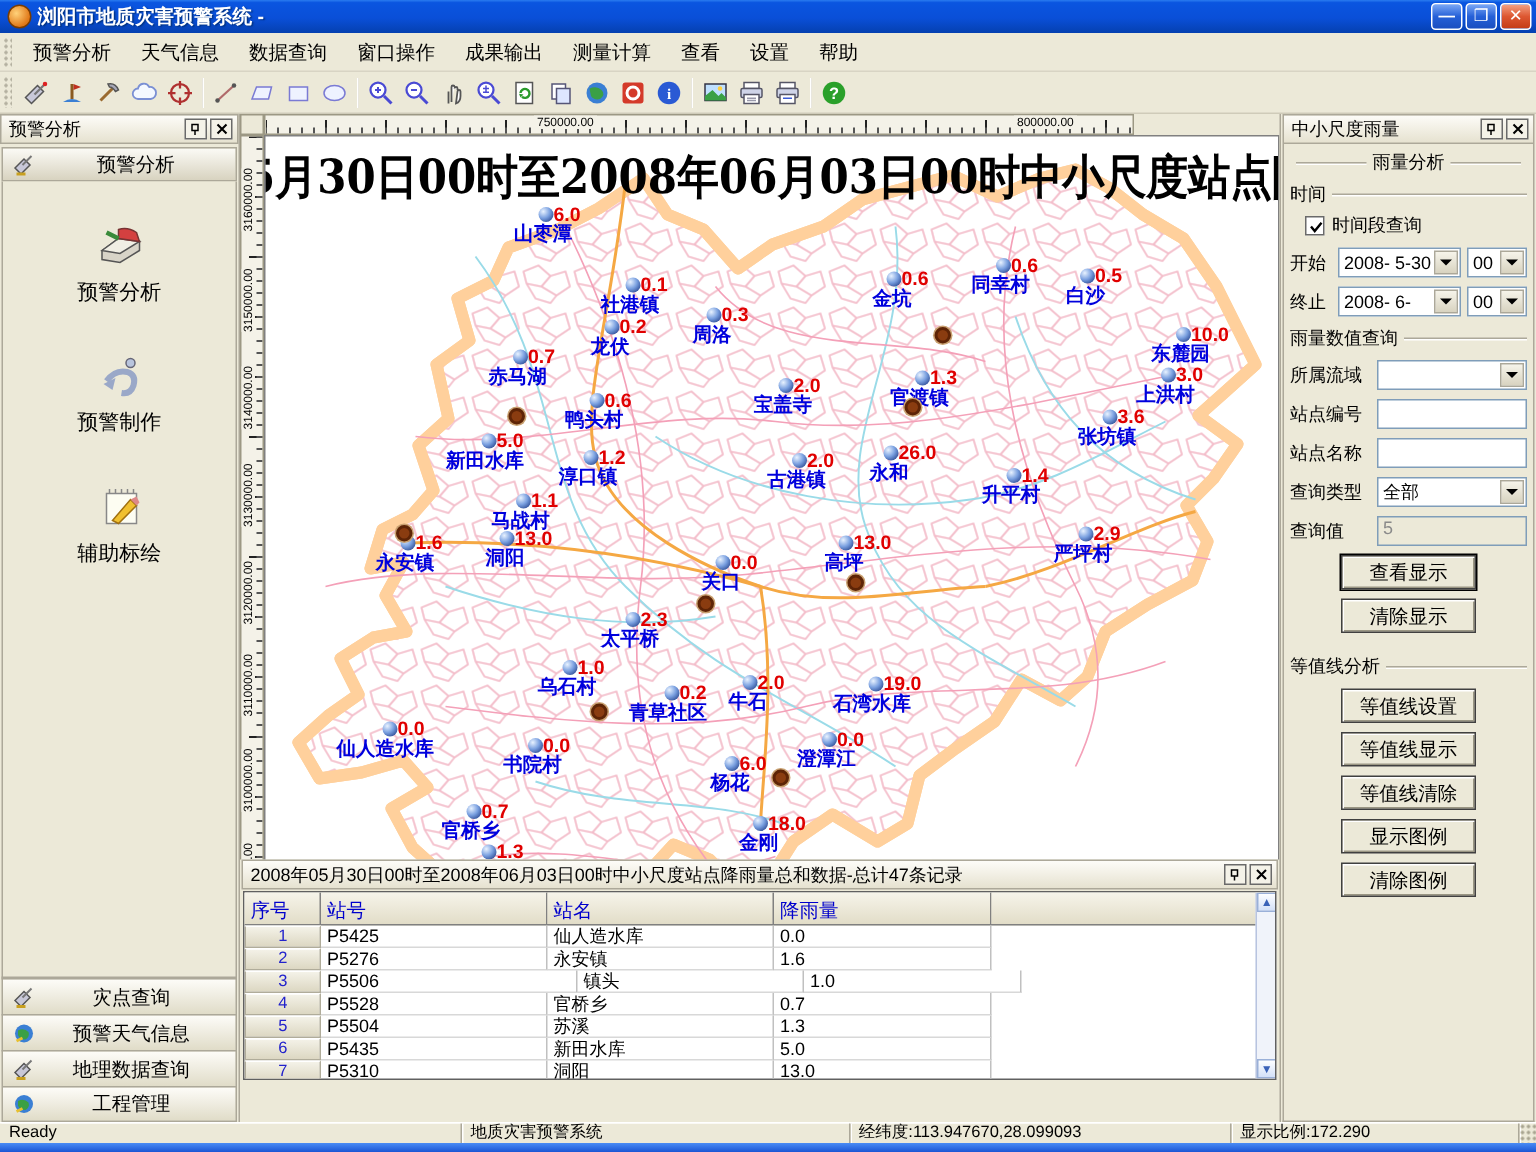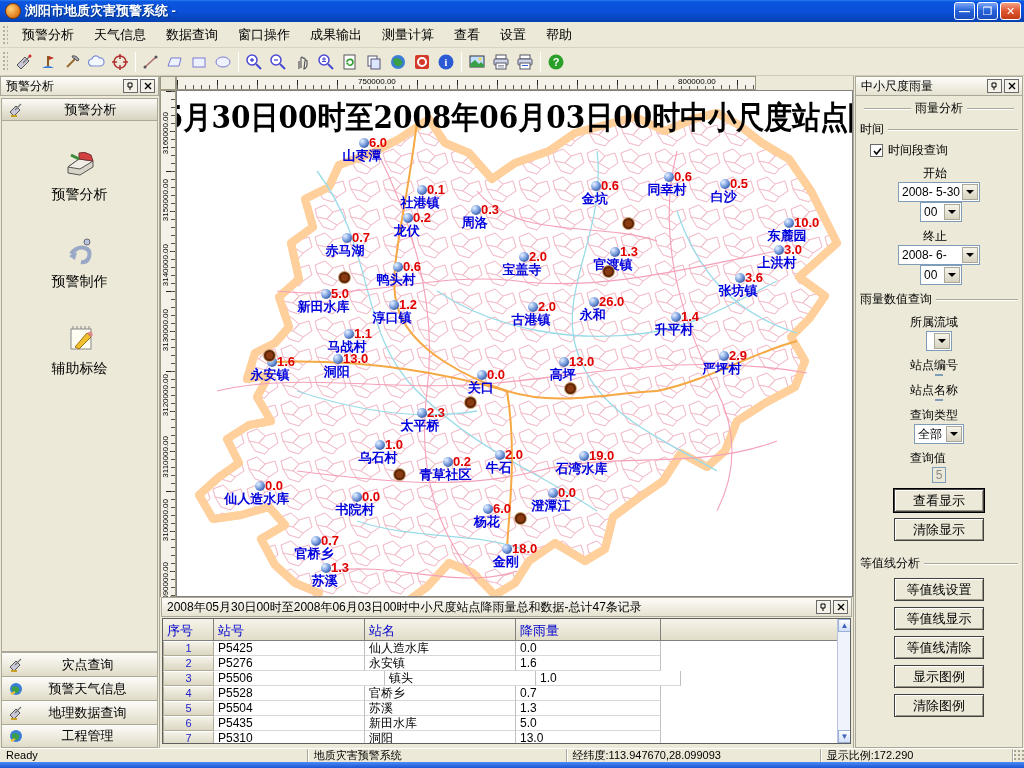--- a/index.html
+++ b/index.html
@@ -80,21 +80,21 @@
   .station .dot { position:absolute; left:-5px; top:-5px; width:10px; height:10px; border-radius:50%;
     background:radial-gradient(circle at 32% 30%,#e8f2ff,#7aa0e0 45%,#35549c 80%,#20315e); }
   .station .val { position:absolute; left:5px; top:-8px; color:#e00000; font-weight:bold;
     font-size:13px; white-space:nowrap; }
   .station .sname { position:absolute; top:4px; left:0; transform:translateX(-55%);
     color:#0000dd; font-weight:bold; font-size:13px; white-space:nowrap; }
   .town-dot { position:absolute; width:11px; height:11px; margin:-5px 0 0 -5px; border-radius:50%;
     background:#8a3c10; border:2px solid #5e2406; box-shadow:0 0 0 1px #c8a070; }
 
   
-  .table-region { position:absolute; left:160px; top:597px; width:693px; height:151px; background:#ece9d8; }
+  .table-region { position:absolute; left:160px; top:573px; width:693px; height:151px; background:#ece9d8; }
   .table-grid { position:absolute; left:2px; top:21px; right:2px; bottom:4px;
     border:1px solid #606060; background:#fff; overflow:hidden; }
   .tg-header { display:flex; height:22px; background:#ece9d8; border-bottom:1px solid #808080; }
   .tg-hcell { color:#0000cc; font-size:13px; padding:3px 4px; border-right:1px solid #808080;
     background:linear-gradient(180deg,#f6f4ea,#e2ddc8); white-space:nowrap; overflow:hidden; }
   .tg-row { display:flex; height:15px; }
   .tg-idx { background:linear-gradient(180deg,#f4f2e8,#dcd7c2); border:1px solid #b0ac9a;
     border-top-color:#fff; color:#2222cc; font-size:11px; text-align:center; line-height:13px; }
   .tg-cell { font-size:12px; line-height:14px; padding:0 4px; border-right:1px solid #c0c0c0;
     border-bottom:1px solid #d8d8d8; color:#000; white-space:nowrap; overflow:hidden; }
@@ -106,21 +106,21 @@
   .right-panel { position:absolute; left:853px; top:76px; width:171px; height:672px;
     background:#ece9d8; border-left:1px solid #aca899; padding:0 1px; }
   .rp-body { border:1px solid #aca899; border-top:none; height:calc(100% - 20px); padding:2px 4px; overflow:hidden; }
   .sec-title { display:flex; align-items:center; font-size:12px; color:#000; margin:2px 0; }
   .sec-title::before,.sec-title::after { content:""; flex:1; height:1px; background:#aca899; box-shadow:0 1px 0 #fff; margin:0 4px; }
   .sub-title { display:flex; align-items:center; font-size:12px; margin:4px 0 2px 0; }
   .sub-title::after { content:""; flex:1; height:1px; background:#aca899; box-shadow:0 1px 0 #fff; margin-left:4px; }
   .cb-row { display:flex; align-items:center; gap:5px; margin:4px 0 6px 10px; }
   .checkbox { width:13px; height:13px; background:#fff; border:1px solid #6a6a6a; position:relative; flex:none; }
   .checkbox svg { position:absolute; left:1px; top:1px; }
-  .field-row { display:flex; align-items:center; margin:6px 0;flex-direction:column; }
+  .field-row { display:flex; align-items:center; margin:6px 0; }
   .field-label { width:58px; font-size:12px; flex:none; white-space:nowrap; }
   .combo { height:20px; background:#ffffff; border:1px solid #7f9db9; display:flex; align-items:center; }
   .combo .combo-value { flex:1; font-size:12px; padding:0 3px; white-space:nowrap; overflow:hidden; }
   .combo .combo-arrow { width:16px; height:16px; margin:1px; background:linear-gradient(180deg,#f6f4ea,#d8d3c0);
     border:1px solid #aca899; display:flex; align-items:center; justify-content:center; flex:none; }
   .combo .combo-arrow::after { content:""; border:4px solid transparent; border-top:4px solid #000; margin-top:4px; }
   .text-input { height:20px; background:#fff; border:1px solid #7f9db9; font-size:12px; padding:0 3px;
     font-family:"Liberation Sans","DejaVu Sans",sans-serif; }
   .text-input.disabled { background:#ece9d8; color:#8a8a8a; }
   .xp-btn { display:block; width:90px; height:23px; margin:6px auto; background:#ece9d8;

